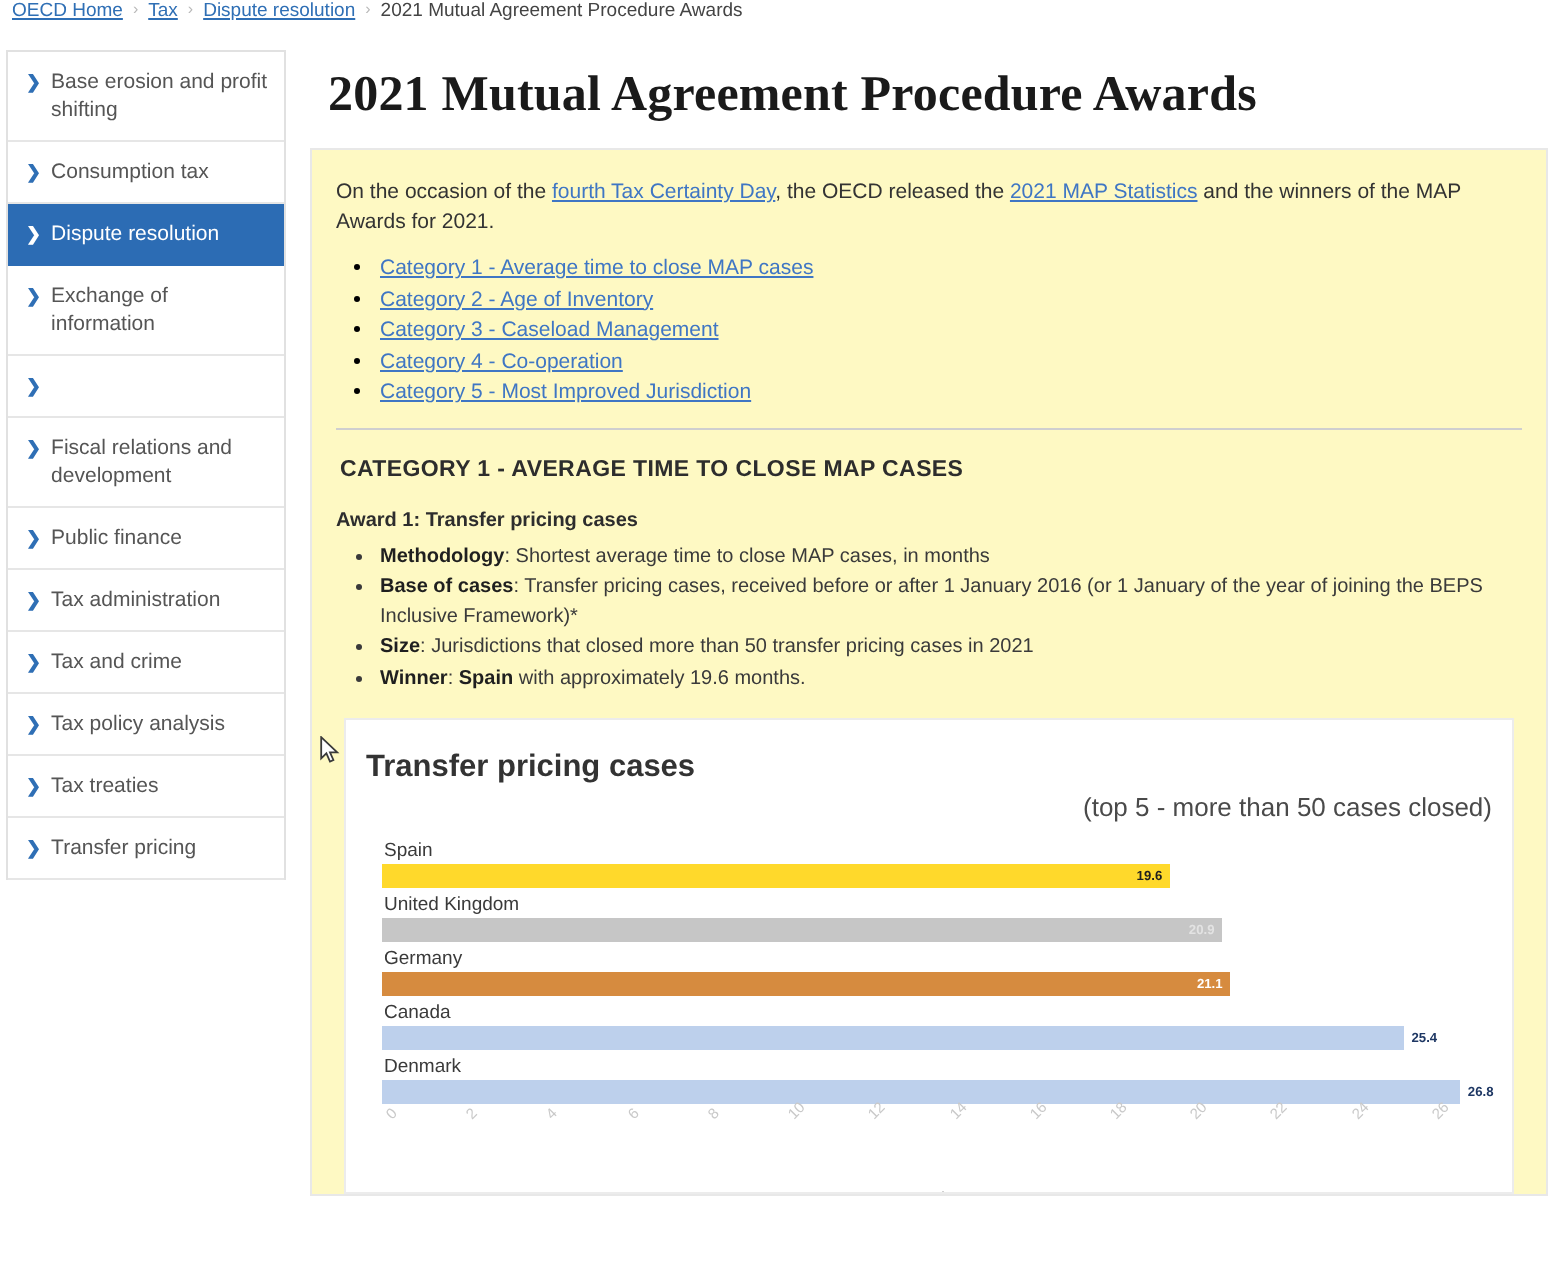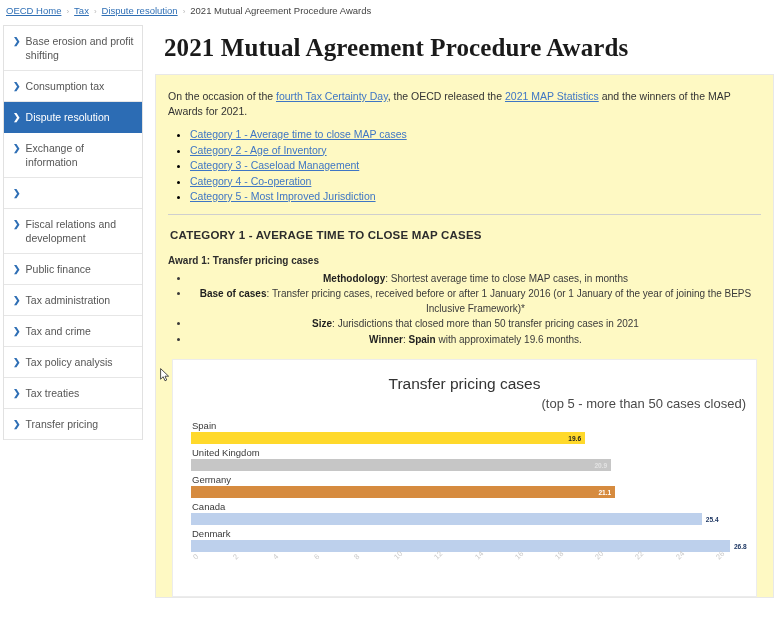--- a/index.html
+++ b/index.html
@@ -9,21 +9,21 @@
     overflow: hidden;
     background: #ffffff;
     font-family: "Liberation Sans", sans-serif;
     -webkit-font-smoothing: antialiased;
   }
 
   
   .breadcrumb {
     height: 16px;
     display: flex;
-    align-items: flex-end;
+    align-items: flex-start;
     gap: 5px;
     padding: 0 6px;
     font-size: 9.5px;
     color: #3a3a3a;
     background: #ffffff;
     white-space: nowrap;
   }
   .breadcrumb a {
     color: #2f6fb5;
     text-decoration: underline;
@@ -146,21 +146,20 @@
     color: #2d2d2d;
     margin: 0 0 6px 0;
   }
 
   ul.award-list {
     margin: 0 0 12px 0;
     padding-left: 22px;
     font-size: 10px;
     line-height: 14.5px;
     color: #3a3a3a;
-    text-align: center;
   }
   ul.award-list li { margin-bottom: 1px; }
   ul.award-list b { color: #1f1f1f; }
 
   
   .cursor {
     position: absolute;
     width: 11px; height: 14px;
     pointer-events: none;
   }
@@ -168,23 +167,23 @@
   
   .chart-card {
     background: #ffffff;
     border: 1px solid #ececec;
     margin: 0 4px;
     padding: 14px 10px 0 10px;
     height: 238px;
     overflow: hidden;
   }
   .chart-title {
-    text-align: center;
+    text-align: left;
     font-size: 15.5px;
-    font-weight: normal;
+    font-weight: bold;
     color: #333333;
     line-height: 20px;
   }
   .chart-subtitle {
     text-align: right;
     font-size: 13px;
     color: #4a4a4a;
     line-height: 19px;
     margin-bottom: 6px;
   }

